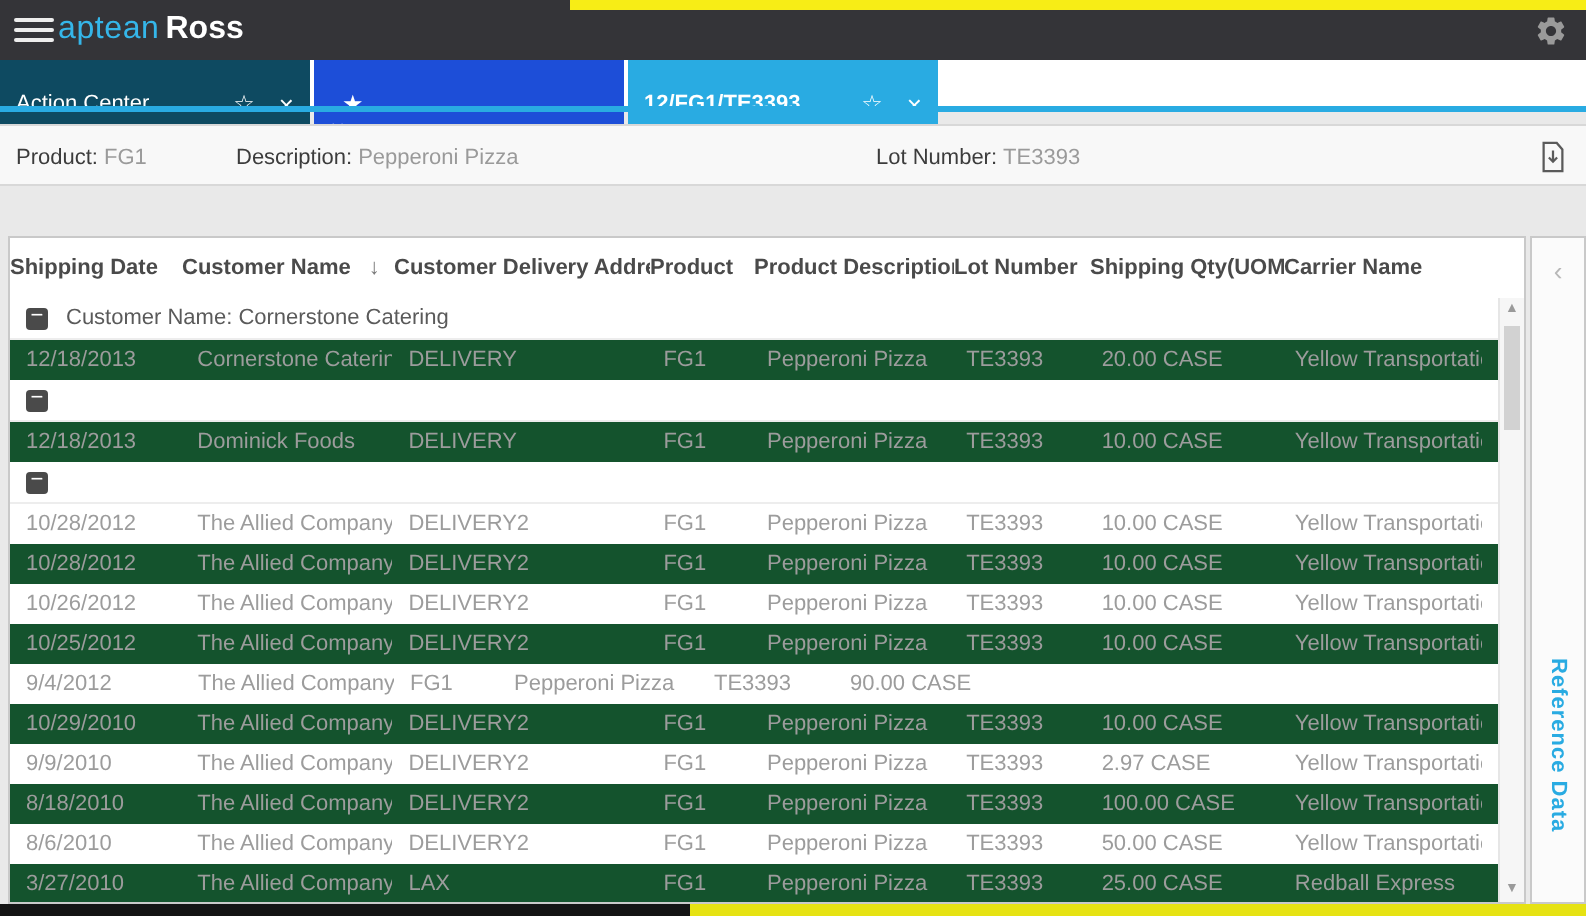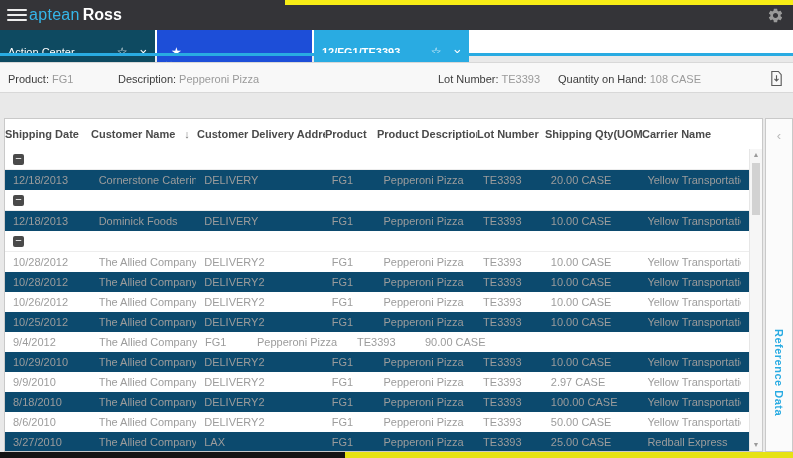--- a/index.html
+++ b/index.html
@@ -39,21 +39,21 @@
 
   
   .table-panel{position:absolute;left:4px;top:118px;width:759px;bottom:6px;background:#fff;
                border:1px solid #c9c9c9;box-sizing:border-box;overflow:hidden}
   .thead{display:flex;height:30px;align-items:center;border-bottom:1px solid #dedede;
          font-weight:700;color:#4a4a4a;font-size:11px}
   .th{box-sizing:border-box;padding-left:0;white-space:nowrap;overflow:hidden;cursor:pointer}
   .sort-arrow{margin-left:9px;color:#7a7a7a;font-weight:400;font-size:11px}
   .row{display:flex;height:20px;align-items:center;font-size:11px;flex:none}
   .row.data{color:#9c9c9c}
-  .row.shade{background:#0c4a6e}
+  .row.shade{background:#14532d}
   .row.group{color:#5a5a5a;border-bottom:1px solid #ededed;background:#fff}
   .group-icon{width:11px;height:11px;background:#4a4a4a;border-radius:2px;color:#fff;
               font-size:11px;line-height:9px;text-align:center;margin:0 9px 0 8px;flex:none;cursor:pointer}
   .cell{box-sizing:border-box;padding-left:8px;white-space:nowrap;overflow:hidden}
   .c0{width:86px}.c1{width:106px}.c2{width:128px}.c3{width:52px}.c4{width:100px}
   .c5{width:68px}.c6{width:97px}.c7{width:102px}.c8{flex:1}
   .tbody{position:absolute;top:30px;left:0;right:13px;bottom:0;overflow:hidden}
   .thead{padding-right:13px}
 
   
@@ -116,38 +116,38 @@
 <div class="infobar">
   <div class="export-btn">
     <svg viewBox="0 0 16 18" width="15" height="17" fill="none" stroke="#5a5a5a" stroke-width="1.2">
       <path d="M3 1.5h7l3 3.5v11.5H3z"></path>
       <path d="M8 5.5v6M5.8 9.3L8 11.5l2.2-2.2"></path>
     </svg>
   </div>
 <div class="info-field f0"><b>Product:</b><span>FG1</span></div>
     <div class="info-field f1"><b>Description:</b><span>Pepperoni Pizza</span></div>
     <div class="info-field f2"><b>Lot Number:</b><span>TE3393</span></div>
-    <div class="info-field f3"><b>Quantity on Hand:</b><span>108 CASE</span></div>
   </div>
 
 <div class="table-panel">
   <div class="thead">
       <div class="th c0"><span>Shipping Date</span></div>
       <div class="th c1"><span>Customer Name</span><span class="sort-arrow">↓</span></div>
       <div class="th c2"><span>Customer Delivery Addres...</span></div>
       <div class="th c3"><span>Product</span></div>
       <div class="th c4"><span>Product Description</span></div>
       <div class="th c5"><span>Lot Number</span></div>
       <div class="th c6"><span>Shipping Qty(UOM)</span></div>
       <div class="th c7"><span>Carrier Name</span></div>
       <div class="th c8"></div>
     </div>
   <div class="tbody">
       <div class="row group">
         <span class="group-icon">−</span>
+        <span>Customer Name: Cornerstone Catering</span>
       </div>
       <div class="row data shade">
         <div class="cell c0">12/18/2013</div>
         <div class="cell c1">Cornerstone Catering</div>
         <div class="cell c2">DELIVERY</div>
         <div class="cell c3">FG1</div>
         <div class="cell c4">Pepperoni Pizza</div>
         <div class="cell c5">TE3393</div>
         <div class="cell c6">20.00 CASE</div>
         <div class="cell c7">Yellow Transportation</div>

